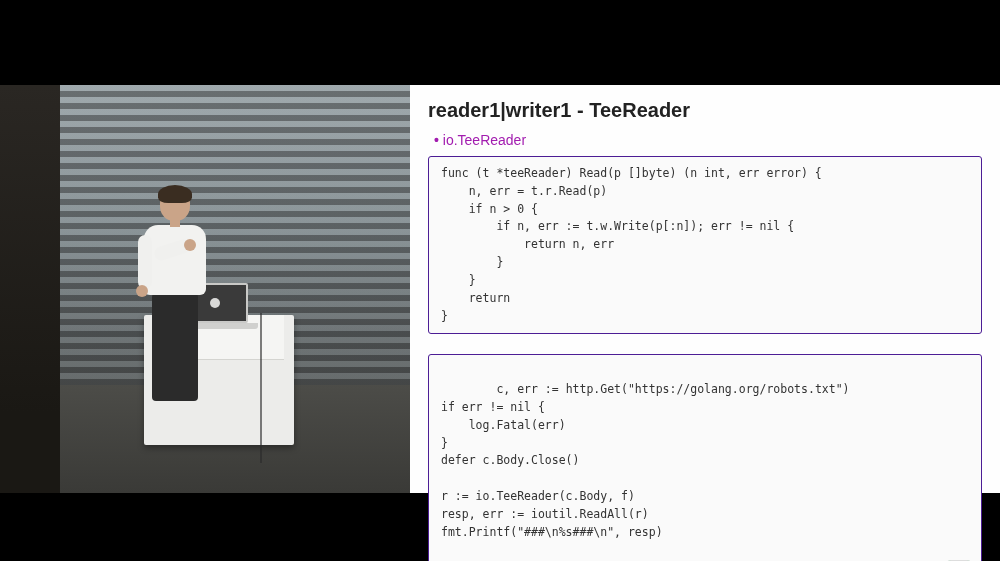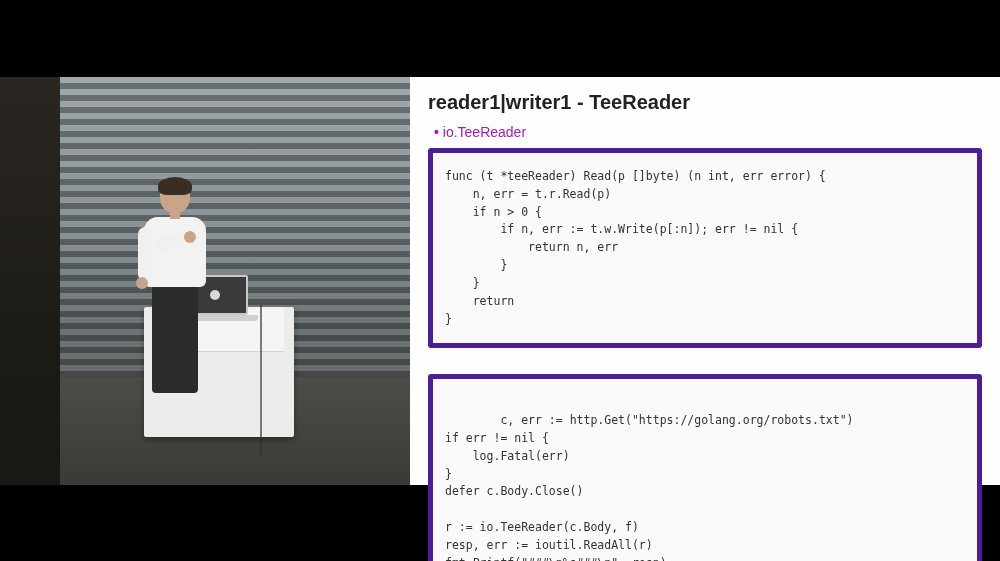--- a/index.html
+++ b/index.html
@@ -1,18 +1,18 @@
 <!DOCTYPE html>
 <html><head>
 <meta charset="utf-8">
 <style>
   * { margin: 0; padding: 0; box-sizing: border-box; }
   html, body { width: 1000px; height: 561px; overflow: hidden; background: #000; font-family: Arial, Helvetica, sans-serif; }
   .frame { position: relative; width: 1000px; height: 561px; background: #000; }
-  .content { position: absolute; left: 0; top: 77px; width: 1000px; height: 408px; background: #000; display: flex; }
+  .content { position: absolute; left: 0; top: 85px; width: 1000px; height: 408px; background: #000; display: flex; }
   .left-pane { width: 410px; height: 408px; position: relative; overflow: hidden; }
   .right-pane { flex: 1; height: 408px; background: #fefefe; position: relative; padding: 14px 18px 10px 18px; }
 
   
   .window-bg { position:absolute; left:60px; top:0; width:350px; height:408px; background: linear-gradient(180deg,#a6b0b4 0%,#8e989c 35%,#6e7476 60%,#4e4e4c 100%); }
   .blinds { position:absolute; left:60px; top:0; width:350px; height:300px; background: repeating-linear-gradient(0deg,rgba(30,30,30,0.45) 0 6px,rgba(120,128,130,0.15) 6px 12px); }
   .left-dark { position:absolute; left:0; top:0; width:62px; height:408px; background:linear-gradient(180deg,#2a2723 0%,#1a1814 80%); }
   .floor { position:absolute; left:60px; top:300px; width:350px; height:108px; background:linear-gradient(180deg,#4c4c48 0%,#3a3a37 100%); }
   .desk { position:absolute; left:144px; top:230px; width:150px; height:130px; background:#ececea; border-radius:2px; box-shadow: 0 3px 6px rgba(0,0,0,0.35); }
   .desk::after { content:""; position:absolute; left:10px; right:10px; top:0; height:44px; background:#f5f5f3; border-bottom:1px solid #d4d4d0;}
@@ -29,21 +29,21 @@
   .hand-l{ position:absolute; left:54px; top:52px; width:12px; height:12px; background:#caa488; border-radius:50%; }
   .arm-r { position:absolute; left:8px; top:48px; width:14px; height:54px; background:#f0f0ee; border-radius:8px; }
   .hand-r{ position:absolute; left:6px; top:98px; width:12px; height:12px; background:#caa488; border-radius:50%; }
   .legs { position:absolute; left:22px; top:104px; width:46px; height:110px; background:#2b2b2b; border-radius:6px 6px 4px 4px; }
   .cable { position:absolute; left:260px; top:228px; width:2px; height:150px; background:#2a2a2a; opacity:.6; }
 
   
   .slide-title { font-size: 20px; font-weight: 700; color:#222; margin-bottom: 10px; }
   .bullet { font-size: 14px; color:#a21caf; margin: 0 0 8px 6px; }
   .bullet::before { content:"• "; font-weight:700; }
-  .codeblock { border:5px solid #4c1d95; border-radius:3px; background:#fafafa; padding:15px 12px; font-family: Consolas, "DejaVu Sans Mono", Menlo, monospace; font-size:11.5px; line-height:1.55; color:#333; white-space:pre; margin-bottom:26px; position:relative; }
+  .codeblock { border:1px solid #4c1d95; border-radius:3px; background:#fafafa; padding:8px 12px; font-family: Consolas, "DejaVu Sans Mono", Menlo, monospace; font-size:11.5px; line-height:1.55; color:#333; white-space:pre; margin-bottom:20px; position:relative; }
   .run-btn { position:absolute; right:6px; bottom:6px; font-family: Liberation Mono, monospace; font-size:10px; color:#555; background:#22c55e; border:1px solid #ddd; border-radius:8px; padding:1px 6px; cursor:pointer; }
 </style>
 </head>
 <body>
 
 <div class="frame">
   <div class="content">
 
     <div class="left-pane">
       <div class="left-dark"></div>

